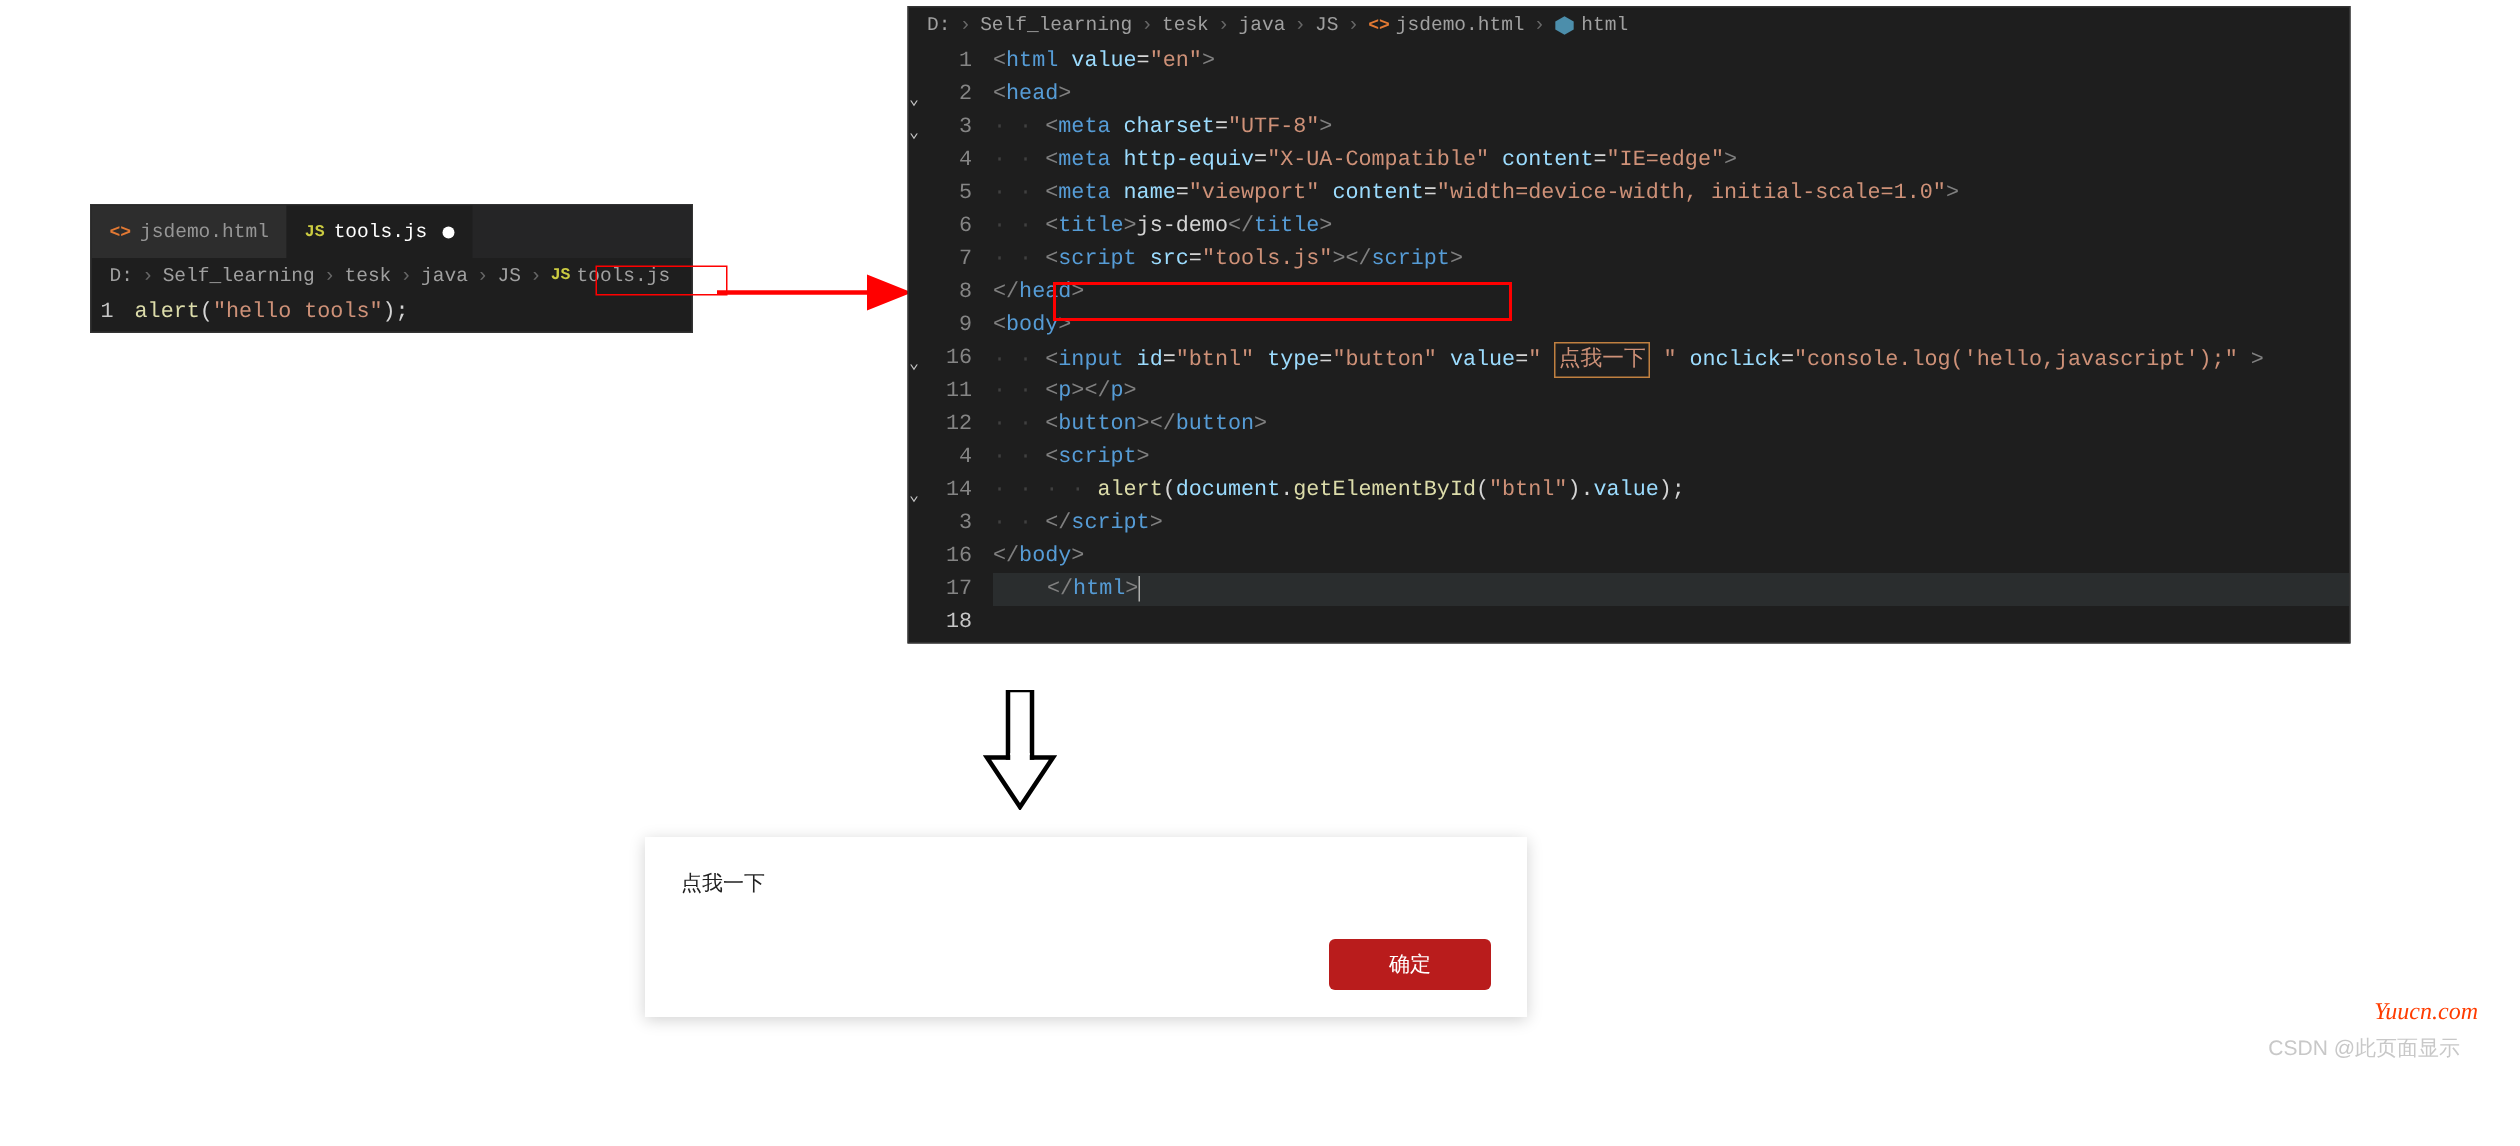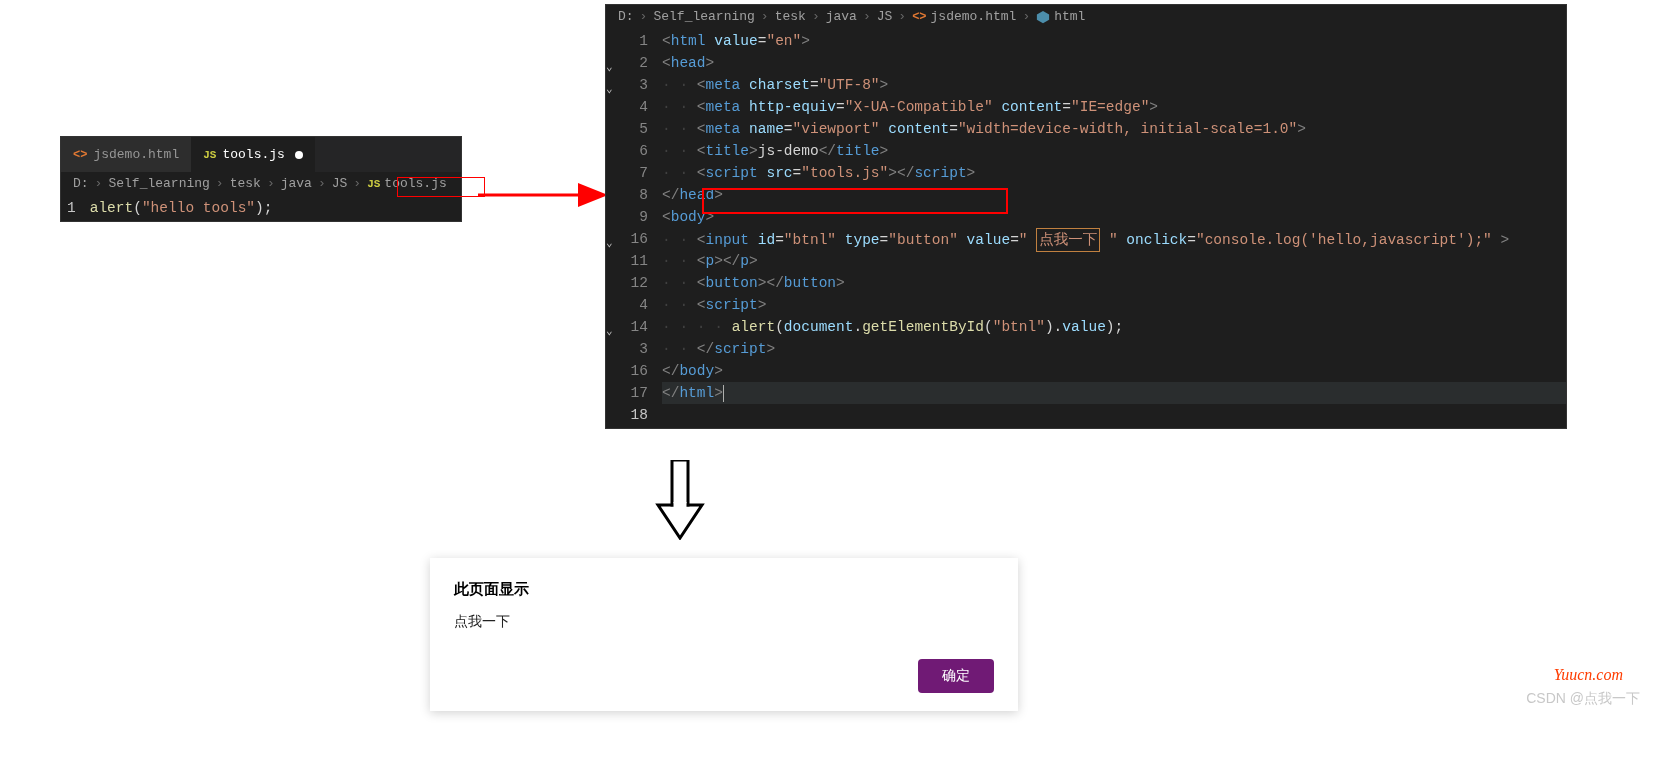--- a/index.html
+++ b/index.html
@@ -70,21 +70,21 @@
   .gutter .ln.current { color: #c6c6c6; }
   .gutter .fold {
     position: absolute;
     left: -6px;
     top: 4px;
     font-size: 11px;
     color: #c5c5c5;
   }
   .code-lines { padding: 2px 0; flex: 1; }
   .code-lines .line { height: 22px; line-height: 22px; white-space: pre; }
-  .code-lines .line.hl { background: #2a2d2e; }
+  .code-lines .line.hl { background: #2a2d2e; padding-left: 36px; }
 
   .t-gray { color: #808080; }
   .t-blue { color: #569cd6; }
   .t-lightblue { color: #9cdcfe; }
   .t-string { color: #ce9178; }
   .t-yellow { color: #dcdcaa; text-align: center; }
   .t-white { color: #d4d4d4; }
   .indent-guide { color: #404040; }
 
   .highlight-box-left {
@@ -125,31 +125,31 @@
     width: 540px;
     background: #fff;
     box-shadow: 0 2px 10px rgba(0,0,0,0.18);
     padding: 22px 24px 18px 24px;
     font-family: "Microsoft YaHei", sans-serif;
   }
   .dialog-title { font-weight: 600; font-size: 15px; margin-bottom: 14px; color: #000; }
   .dialog-msg { font-size: 14px; color: #222; margin-bottom: 28px; }
   .dialog-btns { text-align: right; }
   .dialog-btn {
-    background: #701a75;
+    background: #b91c1c;
     color: #fff;
     border: none;
-    padding: 8px 24px;
+    padding: 8px 40px;
     font-size: 14px;
     border-radius: 4px;
   }
 
   .watermark1 {
     position: absolute;
-    right: 57px;
+    right: 28px;
     bottom: 80px;
     color: #ff3c00;
     font-size: 16px;
     font-family: Georgia, serif;
     font-style: italic;
   }
   .watermark2 {
     position: absolute;
     right: 40px;
     bottom: 56px;
@@ -273,21 +273,20 @@
   <div class="highlight-box-right" style="left:96px; top:183px; width:302px; height:22px;"></div>
 </div>
 
 <svg class="arrow-down" viewBox="0 0 60 80">
   <rect x="22" y="0" width="16" height="45" fill="none" stroke="#000" stroke-width="3"></rect>
   <polygon points="8,45 52,45 30,78" fill="none" stroke="#000" stroke-width="3"></polygon>
   <rect x="23.5" y="42" width="13" height="6" fill="#fff"></rect>
 </svg>
 
 <div class="dialog">
-  <div class="dialog-title">此页面显示</div>
   <div class="dialog-msg">点我一下</div>
   <div class="dialog-btns">
     <button class="dialog-btn">确定</button>
   </div>
 </div>
 
 <div class="watermark1">Yuucn.com</div>
-<div class="watermark2">CSDN @点我一下</div>
+<div class="watermark2">CSDN @此页面显示</div>
 
 </body></html>

